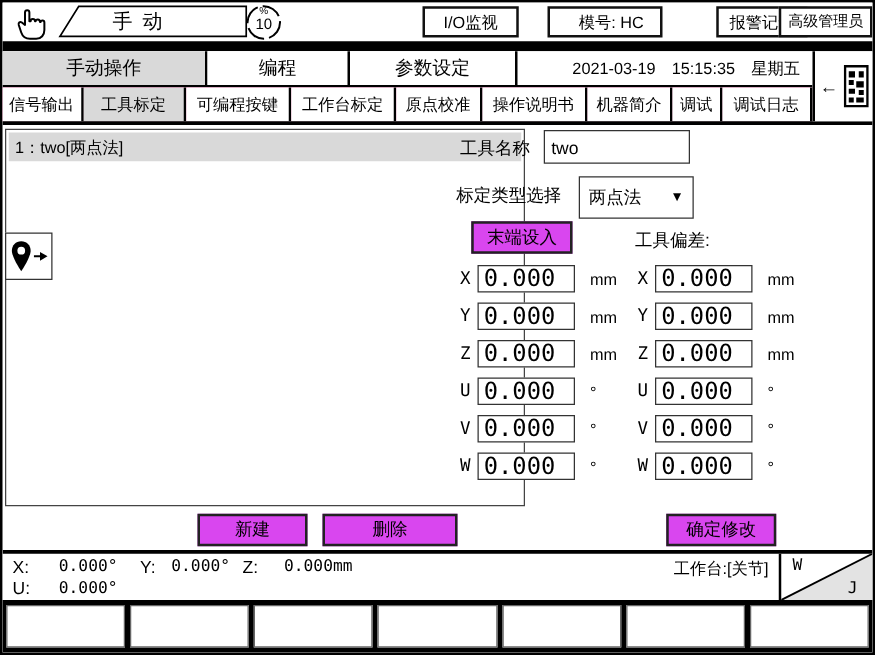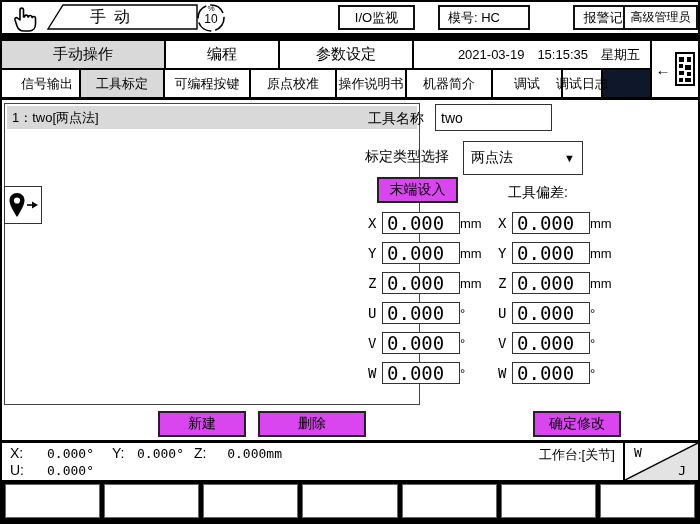--- a/index.html
+++ b/index.html
@@ -11,35 +11,35 @@
   .topbar{position:absolute;left:0;top:0;width:696px;height:31px;background:#fff}
   .hand{position:absolute;left:8px;top:2px}
   .banner-svg{position:absolute;left:44px;top:2px}
   .banner-label{position:absolute;left:88px;top:5px;font-size:16px;letter-spacing:8px;white-space:nowrap}
   .gauge-svg{position:absolute;left:182px;top:1px}
   .gauge-pct{position:absolute;left:182px;top:2px;width:54px;text-align:center;font-size:8px}
   .gauge-val{position:absolute;left:182px;top:10px;width:54px;text-align:center;font-size:12px}
   .tbtn{position:absolute;top:3px;height:25px;border:2px solid #111;box-sizing:border-box;background:#fff;
     display:flex;align-items:center;justify-content:center;font-size:13px;white-space:nowrap;cursor:pointer}
   .btn-io{left:336px;width:77px}
-  .btn-model{left:436px;width:92px;justify-content:flex-start;padding-left:8px}
+  .btn-model{left:436px;width:92px;justify-content:flex-start;padding-left:23px}
   .btn-alarm{left:571px;width:73px}
   .btn-admin{left:621px;width:75px;font-size:12px}
   .strip{position:absolute;left:0;top:31px;width:696px;height:8px;background:#000}
 
   
   .row1{position:absolute;left:0;top:39px;width:648px;height:27px;display:flex;border-bottom:2px solid #000;background:#fff}
   .ptab{border-right:2px solid #000;box-sizing:border-box;display:flex;align-items:center;justify-content:center;
     font-size:15px;cursor:pointer;background:#fff}
   .ptab.active{background:#d9d9d9}
   .ptab:nth-child(1){width:164px}.ptab:nth-child(2){width:114px}.ptab:nth-child(3){width:134px}
   .pspacer{flex:1;display:flex;align-items:center;justify-content:flex-end;gap:13px;font-size:13px;padding-right:10px;white-space:nowrap}
 
   
-  .row2{position:absolute;left:13px;top:68px;width:648px;height:27px;display:flex;background:#0f172a}
+  .row2{position:absolute;left:0;top:68px;width:648px;height:27px;display:flex;background:#ec4899}
   .stab{border-right:2px solid #000;box-sizing:border-box;display:flex;align-items:center;justify-content:center;
     font-size:13px;cursor:pointer;background:#fff;white-space:nowrap}
   .stab.active{background:#d9d9d9}
   .stab:nth-child(1){width:66px}.stab:nth-child(2){width:84px}.stab:nth-child(3){width:86px}
   .stab:nth-child(4){width:86px}.stab:nth-child(5){width:70px}.stab:nth-child(6){width:86px}
   .stab:nth-child(7){width:70px}.stab:nth-child(8){width:40px}.stab:nth-child(9){width:74px}
   .thickline{position:absolute;left:0;top:95px;width:696px;height:3px;background:#000}
   .icon-cell{position:absolute;right:0;top:39px;width:48px;height:56px;background:#fff;border-left:2px solid #000;
     box-sizing:border-box;display:flex;align-items:center;justify-content:center;gap:4px;z-index:2}
   .arrow-left{font-size:15px;font-weight:bold;cursor:pointer}
@@ -49,36 +49,36 @@
   .tool-item{margin:2px;height:23px;background:#d9d9d9;font-size:13px;display:flex;align-items:center;padding-left:5px;cursor:pointer}
   .pin-box{position:absolute;left:2px;top:184px;width:38px;height:38px;border:1px solid #333;background:#fff;
     box-sizing:border-box;display:flex;align-items:center;justify-content:center;gap:1px;z-index:3;cursor:pointer}
 
   
   .lbl{position:absolute;font-size:14px;white-space:nowrap}
   .lbl-name{left:366px;top:108px}
   .input-name{position:absolute;left:433px;top:102px;width:117px;height:27px}
   input.box{border:1.5px solid #333;box-sizing:border-box;font-size:14px;padding:0 5px;background:#fff;width:100%;height:100%;outline:none}
   .lbl-type{left:363px;top:146px}
-  .dropdown{position:absolute;left:461px;top:139px;width:120px;height:27px;border:1.5px solid #333;box-sizing:border-box;
+  .dropdown{position:absolute;left:461px;top:139px;width:92px;height:27px;border:1.5px solid #333;box-sizing:border-box;
     display:flex;align-items:center;justify-content:space-between;font-size:14px;padding:16px 7px;cursor:pointer;background:#fff}
   .caret{font-size:11px}
   .btn-endset{position:absolute;left:375px;top:175px;width:81px;height:26px}
   .lbl-offset{left:506px;top:182px}
   .cmd-btn{position:absolute;border:2px solid #222;background:#d946ef;box-sizing:border-box;
     display:flex;align-items:center;justify-content:center;font-size:14px;cursor:pointer;white-space:nowrap}
 
   .axes{position:absolute;left:366px;top:210px;width:330px;height:180px}
   .arow{position:absolute;left:0;width:330px;height:22px;display:flex;align-items:center}
   .arow:nth-child(1){top:0}.arow:nth-child(2){top:30px}.arow:nth-child(3){top:60px}
   .arow:nth-child(4){top:90px}.arow:nth-child(5){top:120px}.arow:nth-child(6){top:150px}
   .a-lab{width:12px;font-size:14px;font-family:"DejaVu Sans Mono",monospace}
   .a-input{width:78px;height:22px;margin-left:2px}
   .a-input input{font-size:19px;font-family:"DejaVu Sans Mono",monospace;padding:0 4px}
-  .a-unit{width:32px;margin-left:0;font-size:13px}
+  .a-unit{width:32px;margin-left:12px;font-size:13px}
   .a-lab2{margin-left:6px}
 
   .btn-new{left:156px;top:409px;width:88px;height:26px}
   .btn-del{left:256px;top:409px;width:108px;height:26px}
   .btn-confirm{left:531px;top:409px;width:88px;height:26px}
 
   
   .statusbar{position:absolute;left:0;top:438px;width:696px;height:40px;border-top:3px solid #000;box-sizing:border-box;background:#fff}
   .st{position:absolute;font-size:14px;white-space:nowrap}
   .stv{position:absolute;font-size:13px;text-align:right;white-space:nowrap}
@@ -125,20 +125,21 @@
       <span>2021-03-19</span>
       <span>15:15:35</span>
       <span>星期五</span>
     </div>
   </div>
 
   <div class="row2">
     <div class="stab">信号输出</div>
     <div class="stab active">工具标定</div>
     <div class="stab">可编程按键</div>
+    <div class="stab">工作台标定</div>
     <div class="stab">原点校准</div>
     <div class="stab">操作说明书</div>
     <div class="stab">机器简介</div>
     <div class="stab">调试</div>
     <div class="stab">调试日志</div>
   </div>
   <div class="icon-cell">
     <span class="arrow-left">←</span>
     <svg width="20" height="34" viewBox="0 0 20 34" style="cursor:pointer">
       <rect x="1" y="1" width="18" height="32" fill="#fff" stroke="#000" stroke-width="2"></rect>

